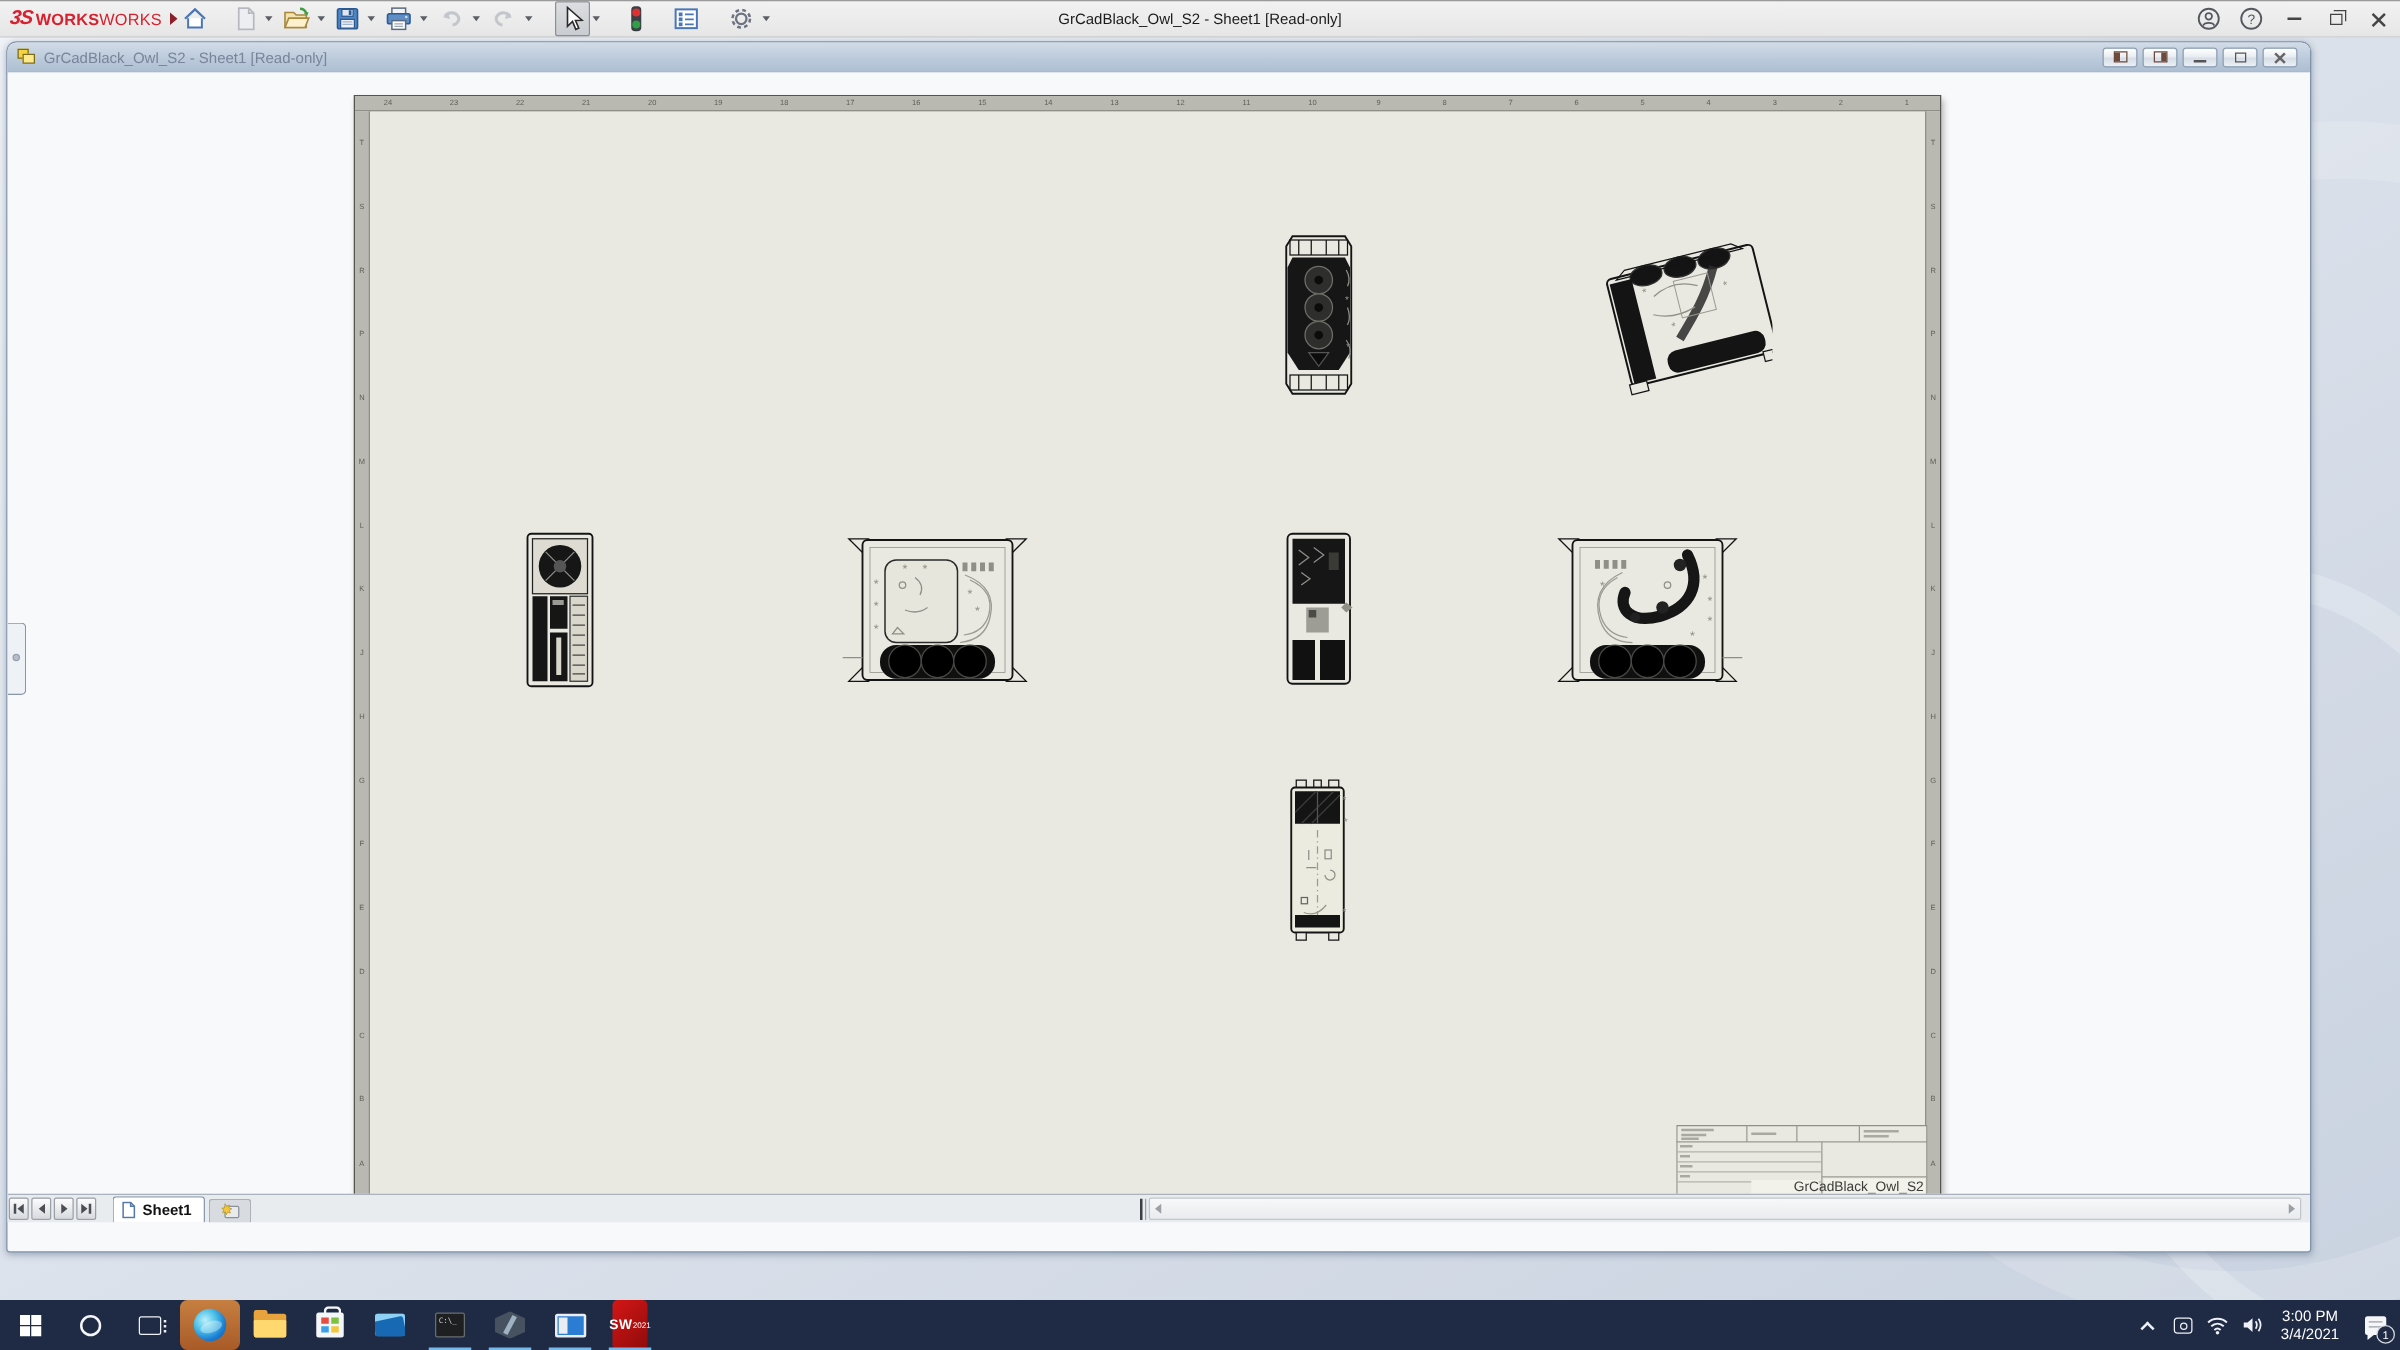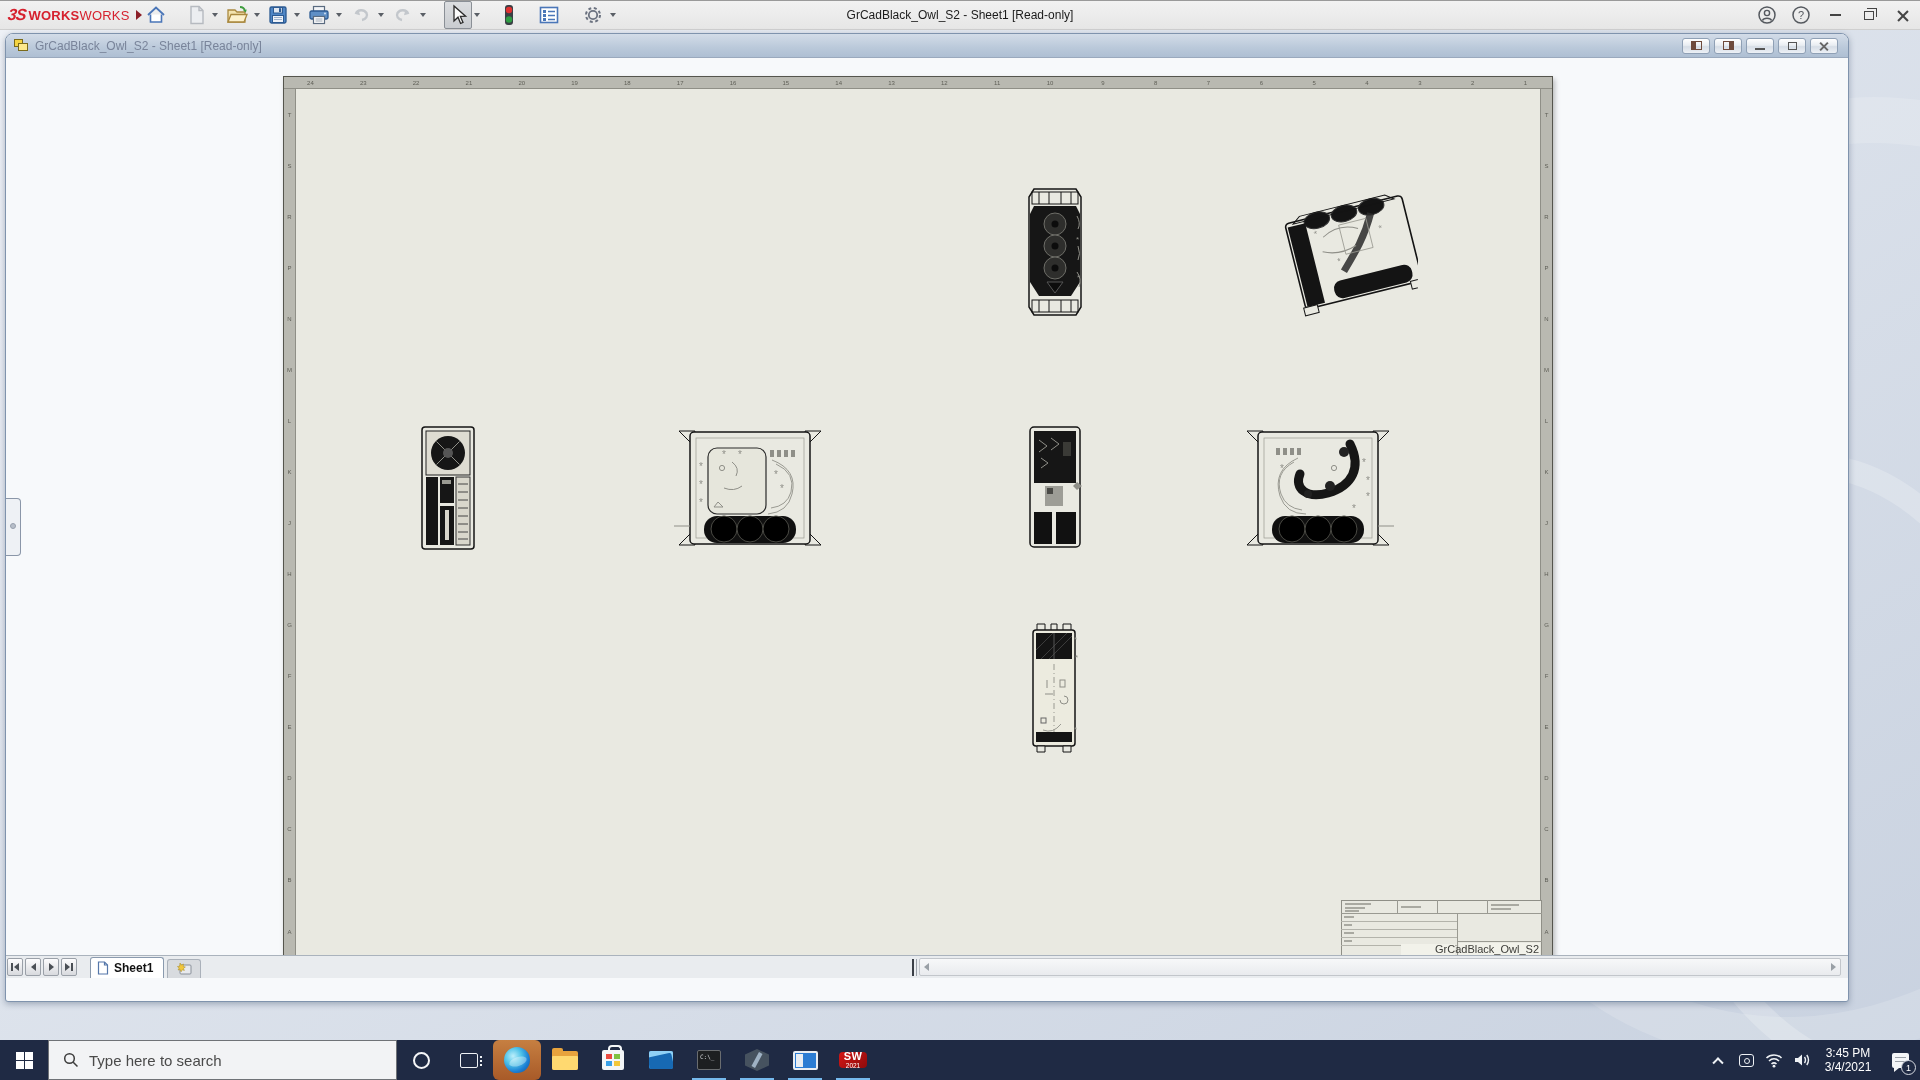--- a/index.html
+++ b/index.html
@@ -124,22 +124,22 @@
   .storebag .grid i:nth-child(1){background:#ea4b41;} .storebag .grid i:nth-child(2){background:#7fc241;}
   .storebag .grid i:nth-child(3){background:#3aa0e8;} .storebag .grid i:nth-child(4){background:#f2c73b;}
   .mailic { width:24px; height:18px; background:#2f8fdd; border-radius:2px; position:relative; overflow:hidden; }
   .mailic:before { content:''; position:absolute; left:-3px; top:-10px; width:30px; height:20px; background:#8fd0f5; transform:rotate(14deg); }
   .mailic:after { content:''; position:absolute; left:0px; top:4px; width:24px; height:16px; background:#1769b3; transform:rotate(-12deg); border-radius:2px;}
   .cmdic { width:24px; height:20px; background:#1d1f21; border:1px solid #6a6d70; border-radius:2px; color:#cfd2d6; font-size:6px; padding:2px; font-family:"DejaVu Sans Mono", monospace; }
   .hexic { width:24px; height:22px; background:#46525f; clip-path:polygon(50% 0,100% 25%,100% 75%,50% 100%,0 75%,0 25%); position:relative; }
   .hexic:before { content:''; position:absolute; left:10px; top:3px; width:4px; height:16px; background:#9fb2c4; transform:rotate(28deg); }
   .dispic { width:25px; height:19px; border:2px solid #e9edf2; border-radius:2px; background:#2b7cd3; position:relative; }
   .dispic:before { content:''; position:absolute; left:1px; top:1px; width:7px; height:13px; background:#e9edf2; }
-  .swic { width:28px; height:16px; background:linear-gradient(135deg,#d41616,#8f0b0b); border-radius:4px;
-    display:flex; flex-direction:column; align-items:center; justify-content:center; color:#fff; }
+  .swic { width:28px; height:40px; background:linear-gradient(135deg,#d41616,#8f0b0b); border-radius:4px;
+    display:flex; flex-direction:row; align-items:center; justify-content:center; color:#fff; }
   .swic .s1 { font-weight:bold; font-size:11px; line-height:11px; letter-spacing:.5px; }
   .swic .s2 { font-size:6.5px; line-height:7px; }
   #trayspacer { flex:1; }
   .trayb { width:28px; height:40px; display:flex; align-items:center; justify-content:center; flex:none; }
   .caret { width:8px; height:8px; border-left:2px solid #eef1f5; border-top:2px solid #eef1f5; transform:rotate(45deg) translate(2px,2px); }
   .devic { width:15px; height:13px; border:1.5px solid #eef1f5; border-radius:3px; position:relative; }
   .devic:before { content:''; position:absolute; left:4px; top:3px; width:4px; height:4px; border:1px solid #eef1f5; border-radius:50%; }
   #clock { width:64px; text-align:center; color:#fff; font-size:12px; line-height:14px; flex:none; }
   #action { width:40px; height:40px; display:flex; align-items:center; justify-content:center; position:relative; flex:none; }
   .bubble { width:17px; height:15px; background:#f4f6f8; border-radius:2px; position:relative; }
@@ -610,27 +610,20 @@
 
   <div id="taskbar" class="abs">
     <div class="tkbtn" id="startb">
       <div class="winlogo">
           <div></div>
           <div></div>
           <div></div>
           <div></div>
         </div>
     </div>
-    <div id="searchbox">
-      <svg width="16" height="16" viewBox="0 0 16 16">
-        <circle cx="6.5" cy="6.5" r="4.8" fill="none" stroke="#3c3c3c" stroke-width="1.5"></circle>
-        <path d="M10.2 10.2 L14.5 14.5" stroke="#3c3c3c" stroke-width="1.5"></path>
-      </svg>
-      <input type="text" placeholder="Type here to search" style="">
-    </div>
     <div class="tkbtn" id="cortana">
         <div class="ring"></div>
       </div>
     <div class="tkbtn">
         <div class="tview"></div>
       </div>
     <div class="tkbtn" id="edgeb">
         <div class="edgeswirl"></div>
       </div>
     <div class="tkbtn">
@@ -683,21 +676,21 @@
         <circle cx="9" cy="13.2" r="1.4" fill="#eef1f5"></circle>
       </svg>
     </div>
     <div class="trayb">
       <svg width="18" height="16" viewBox="0 0 18 16">
         <path d="M2 6 H5 L9 2.5 V13.5 L5 10 H2 Z" fill="#eef1f5"></path>
         <path d="M11.5 5 q2 3 0 6 M13.8 3 q3.4 5 0 10" fill="none" stroke="#eef1f5" stroke-width="1.4"></path>
       </svg>
     </div>
     <div id="clock">
-      <div>3:45 PM</div>
+      <div>3:00 PM</div>
       <div>3/4/2021</div>
     </div>
     <div id="action">
       <div class="bubble"></div>
       <div class="badge">1</div>
     </div>
   </div>
 
 </div>
 

